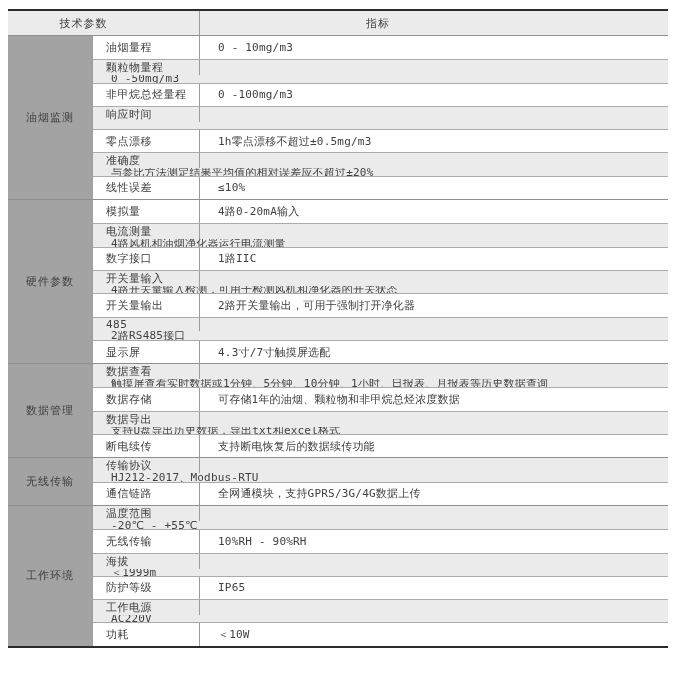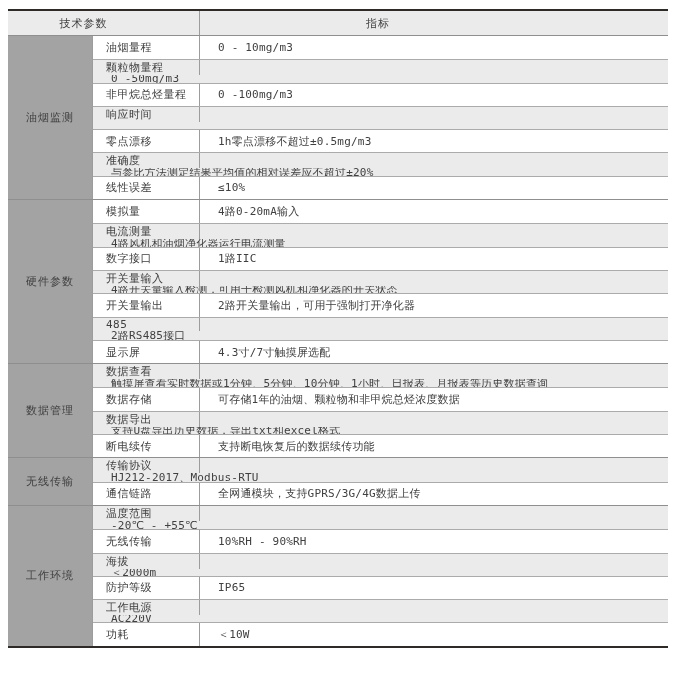--- a/index.html
+++ b/index.html
@@ -219,21 +219,21 @@
           <div class="row alt">
             <div class="param-cell">温度范围</div>
             <div class="value-cell">-20℃ - +55℃</div>
           </div>
           <div class="row">
             <div class="param-cell">无线传输</div>
             <div class="value-cell">10%RH - 90%RH</div>
           </div>
           <div class="row alt">
             <div class="param-cell">海拔</div>
-            <div class="value-cell">＜2000m</div>
+            <div class="value-cell">＜1999m</div>
           </div>
           <div class="row">
             <div class="param-cell">防护等级</div>
             <div class="value-cell">IP65</div>
           </div>
           <div class="row alt">
             <div class="param-cell">工作电源</div>
             <div class="value-cell">AC220V</div>
           </div>
           <div class="row">

